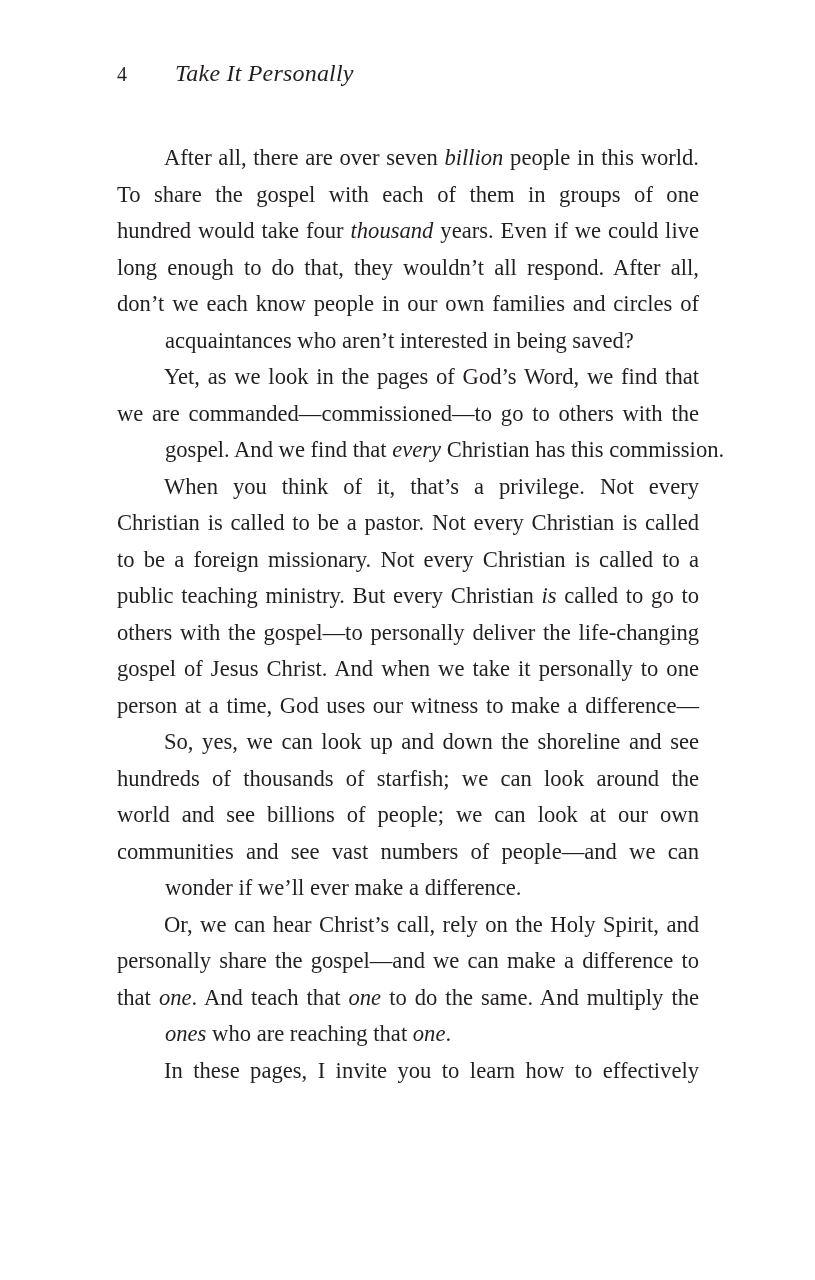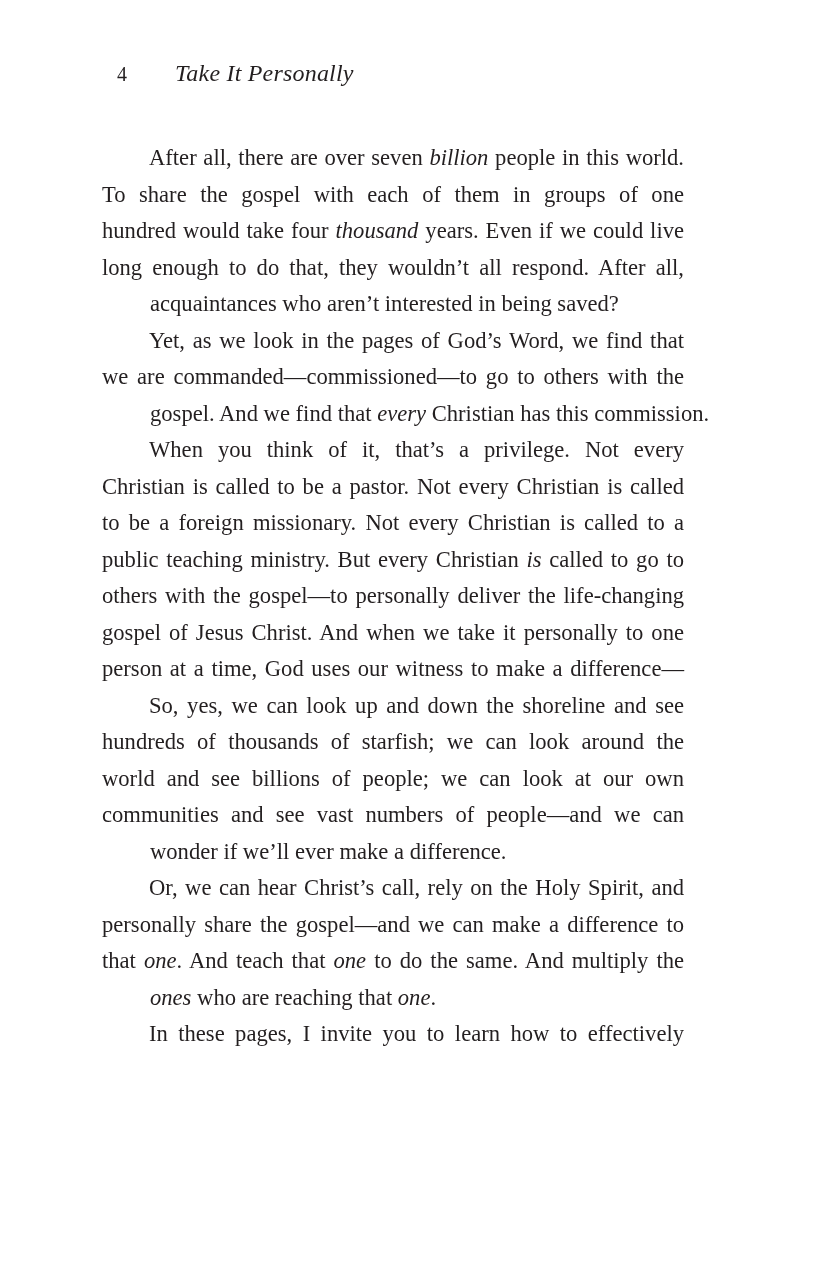--- a/index.html
+++ b/index.html
@@ -30,21 +30,21 @@
     }
     .running-title {
       font-family: "Liberation Serif", serif;
       font-style: italic;
       font-size: 24px;
       letter-spacing: 0.2px;
     }
     .body-text {
       position: absolute;
       top: 140px;
-      left: 102px;
+      left: 117px;
       width: 582px;
       font-family: "Liberation Serif", serif;
       font-size: 22.6px;
     }
     .line {
       height: 36.5px;
       line-height: 36.5px;
       white-space: nowrap;
       text-align: justify;
       text-align-last: justify;
@@ -66,20 +66,21 @@
   <span class="page-number">4</span>
   <span class="running-title">Take It Personally</span>
 </div>
 
 <div class="body-text" id="body-text">
     <div>
       <div class="line indent"><span>After all, there are over seven </span><span class="seg-i">billion</span><span> people in this world.</span></div>
       <div class="line"><span>To share the gospel with each of them in groups of one</span></div>
       <div class="line"><span>hundred would take four </span><span class="seg-i">thousand</span><span> years. Even if we could live</span></div>
       <div class="line"><span>long enough to do that, they wouldn’t all respond. After all,</span></div>
+      <div class="line"><span>don’t we each know people in our own families and circles of</span></div>
       <div class="line last"><span>acquaintances who aren’t interested in being saved?</span></div>
     </div>
     <div>
       <div class="line indent"><span>Yet, as we look in the pages of God’s Word, we find that</span></div>
       <div class="line"><span>we are commanded—commissioned—to go to others with the</span></div>
       <div class="line last"><span>gospel. And we find that </span><span class="seg-i">every</span><span> Christian has this commission.</span></div>
     </div>
     <div>
       <div class="line indent"><span>When you think of it, that’s a privilege. Not every</span></div>
       <div class="line"><span>Christian is called to be a pastor. Not every Christian is called</span></div>

